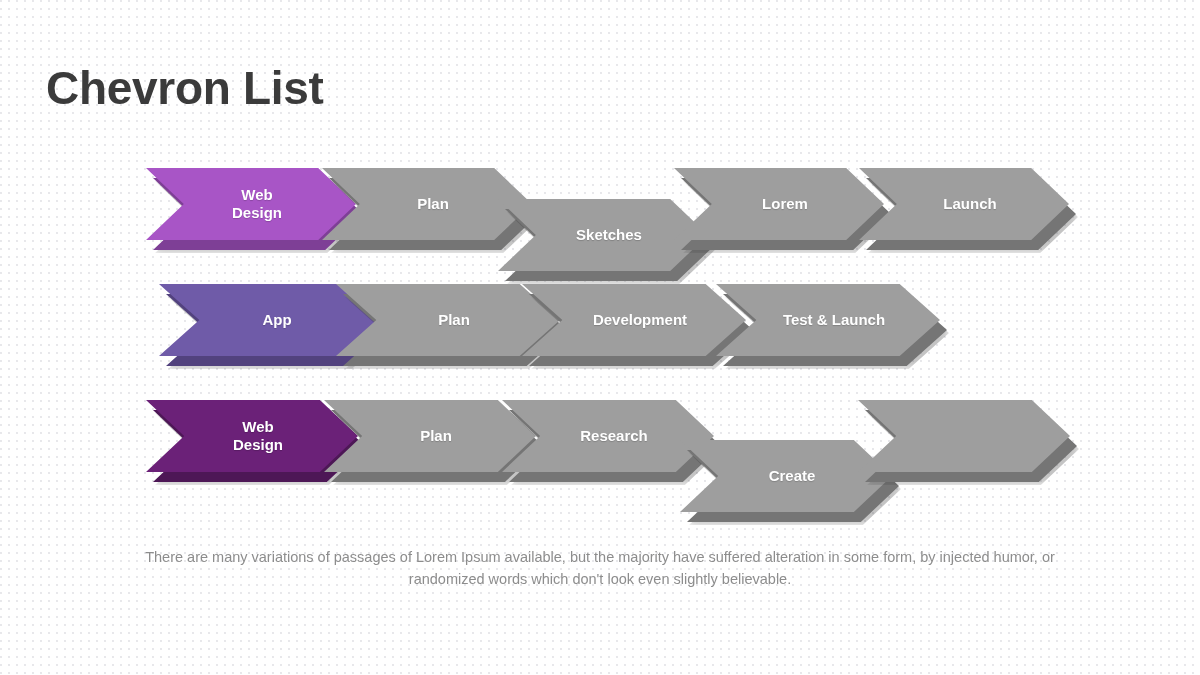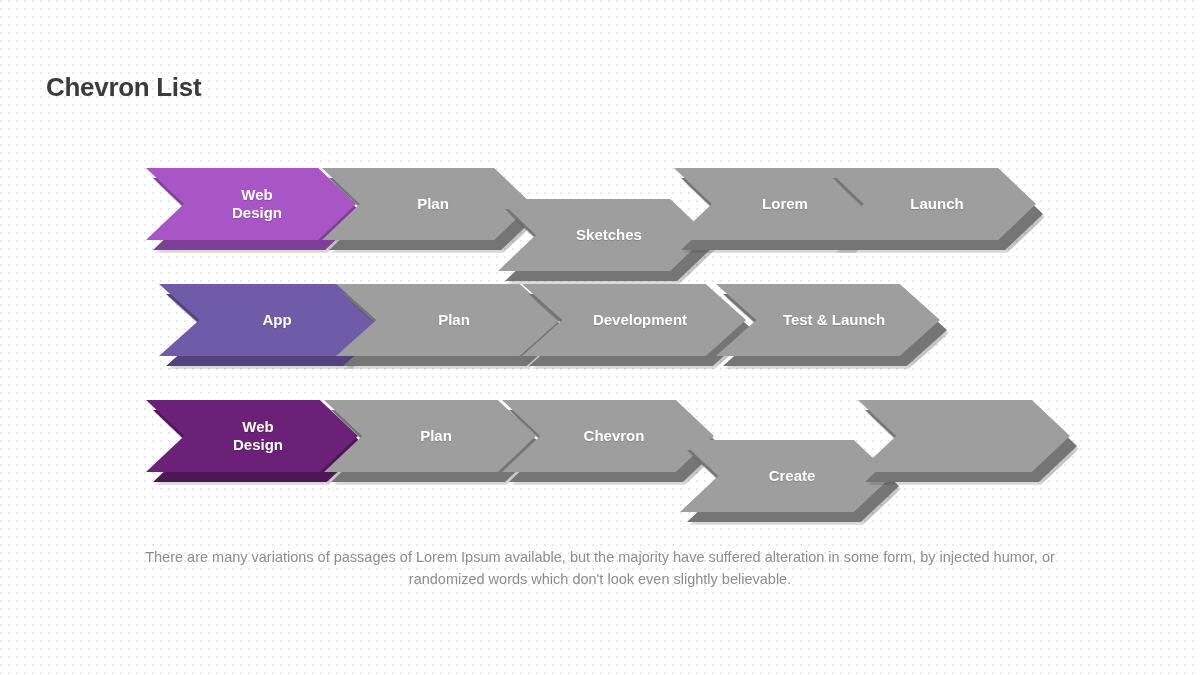--- a/index.html
+++ b/index.html
@@ -16,22 +16,22 @@
     background-image:
       radial-gradient(circle at 1px 1px, rgba(150,150,165,0.22) 1px, transparent 1.3px);
     background-size: 8px 8px;
     position: relative;
   }
 
   
   #slide-title {
     position: absolute;
     left: 46px;
-    top: 72px;
-    font-size: 26px;
+    top: 61px;
+    font-size: 46px;
     font-weight: bold;
     color: #3b3b3b;
     letter-spacing: -0.3px;
     white-space: nowrap;
   }
 
   
   .chevron-row {
     position: absolute;
     height: 90px;
@@ -128,21 +128,21 @@
         <div class="chev-extrude" style="background: rgb(117, 117, 117);"></div>
         <div class="chev-face" style="background: rgb(158, 158, 158);"></div>
         <div class="chev-label">Sketches</div>
       </div>
       <div class="chevron" style="left: 528px; width: 210px;">
         <div class="chev-shadow"></div>
         <div class="chev-extrude" style="background: rgb(117, 117, 117);"></div>
         <div class="chev-face" style="background: rgb(158, 158, 158);"></div>
         <div class="chev-label">Lorem</div>
       </div>
-      <div class="chevron" style="left: 680px; width: 210px; text-decoration: underline;">
+      <div class="chevron" style="left: 713px; width: 210px; text-decoration: underline;">
         <div class="chev-shadow"></div>
         <div class="chev-extrude" style="background: rgb(117, 117, 117);"></div>
         <div class="chev-face" style="background: rgb(158, 158, 158);"></div>
         <div class="chev-label">Launch</div>
       </div>
     </div>
   <div class="chevron-row" id="row-1" style="left: 146px; top: 284px;">
       <div class="chevron" style="left: 13px; width: 224px;">
         <div class="chev-shadow"></div>
         <div class="chev-extrude" style="background: rgb(82, 66, 126);"></div>
@@ -179,21 +179,21 @@
       <div class="chevron" style="left: 178px; width: 212px;">
         <div class="chev-shadow"></div>
         <div class="chev-extrude" style="background: rgb(117, 117, 117);"></div>
         <div class="chev-face" style="background: rgb(158, 158, 158);"></div>
         <div class="chev-label">Plan</div>
       </div>
       <div class="chevron" style="left: 356px; width: 212px;">
         <div class="chev-shadow"></div>
         <div class="chev-extrude" style="background: rgb(117, 117, 117);"></div>
         <div class="chev-face" style="background: rgb(158, 158, 158);"></div>
-        <div class="chev-label">Chevron</div>
+        <div class="chev-label">Research</div>
       </div>
       <div class="chevron" style="left: 534px; width: 212px; margin-top: 40px;">
         <div class="chev-shadow"></div>
         <div class="chev-extrude" style="background: rgb(117, 117, 117);"></div>
         <div class="chev-face" style="background: rgb(158, 158, 158);"></div>
         <div class="chev-label">Create</div>
       </div>
       <div class="chevron" style="left: 712px; width: 212px;">
         <div class="chev-shadow"></div>
         <div class="chev-extrude" style="background: rgb(117, 117, 117);"></div>

